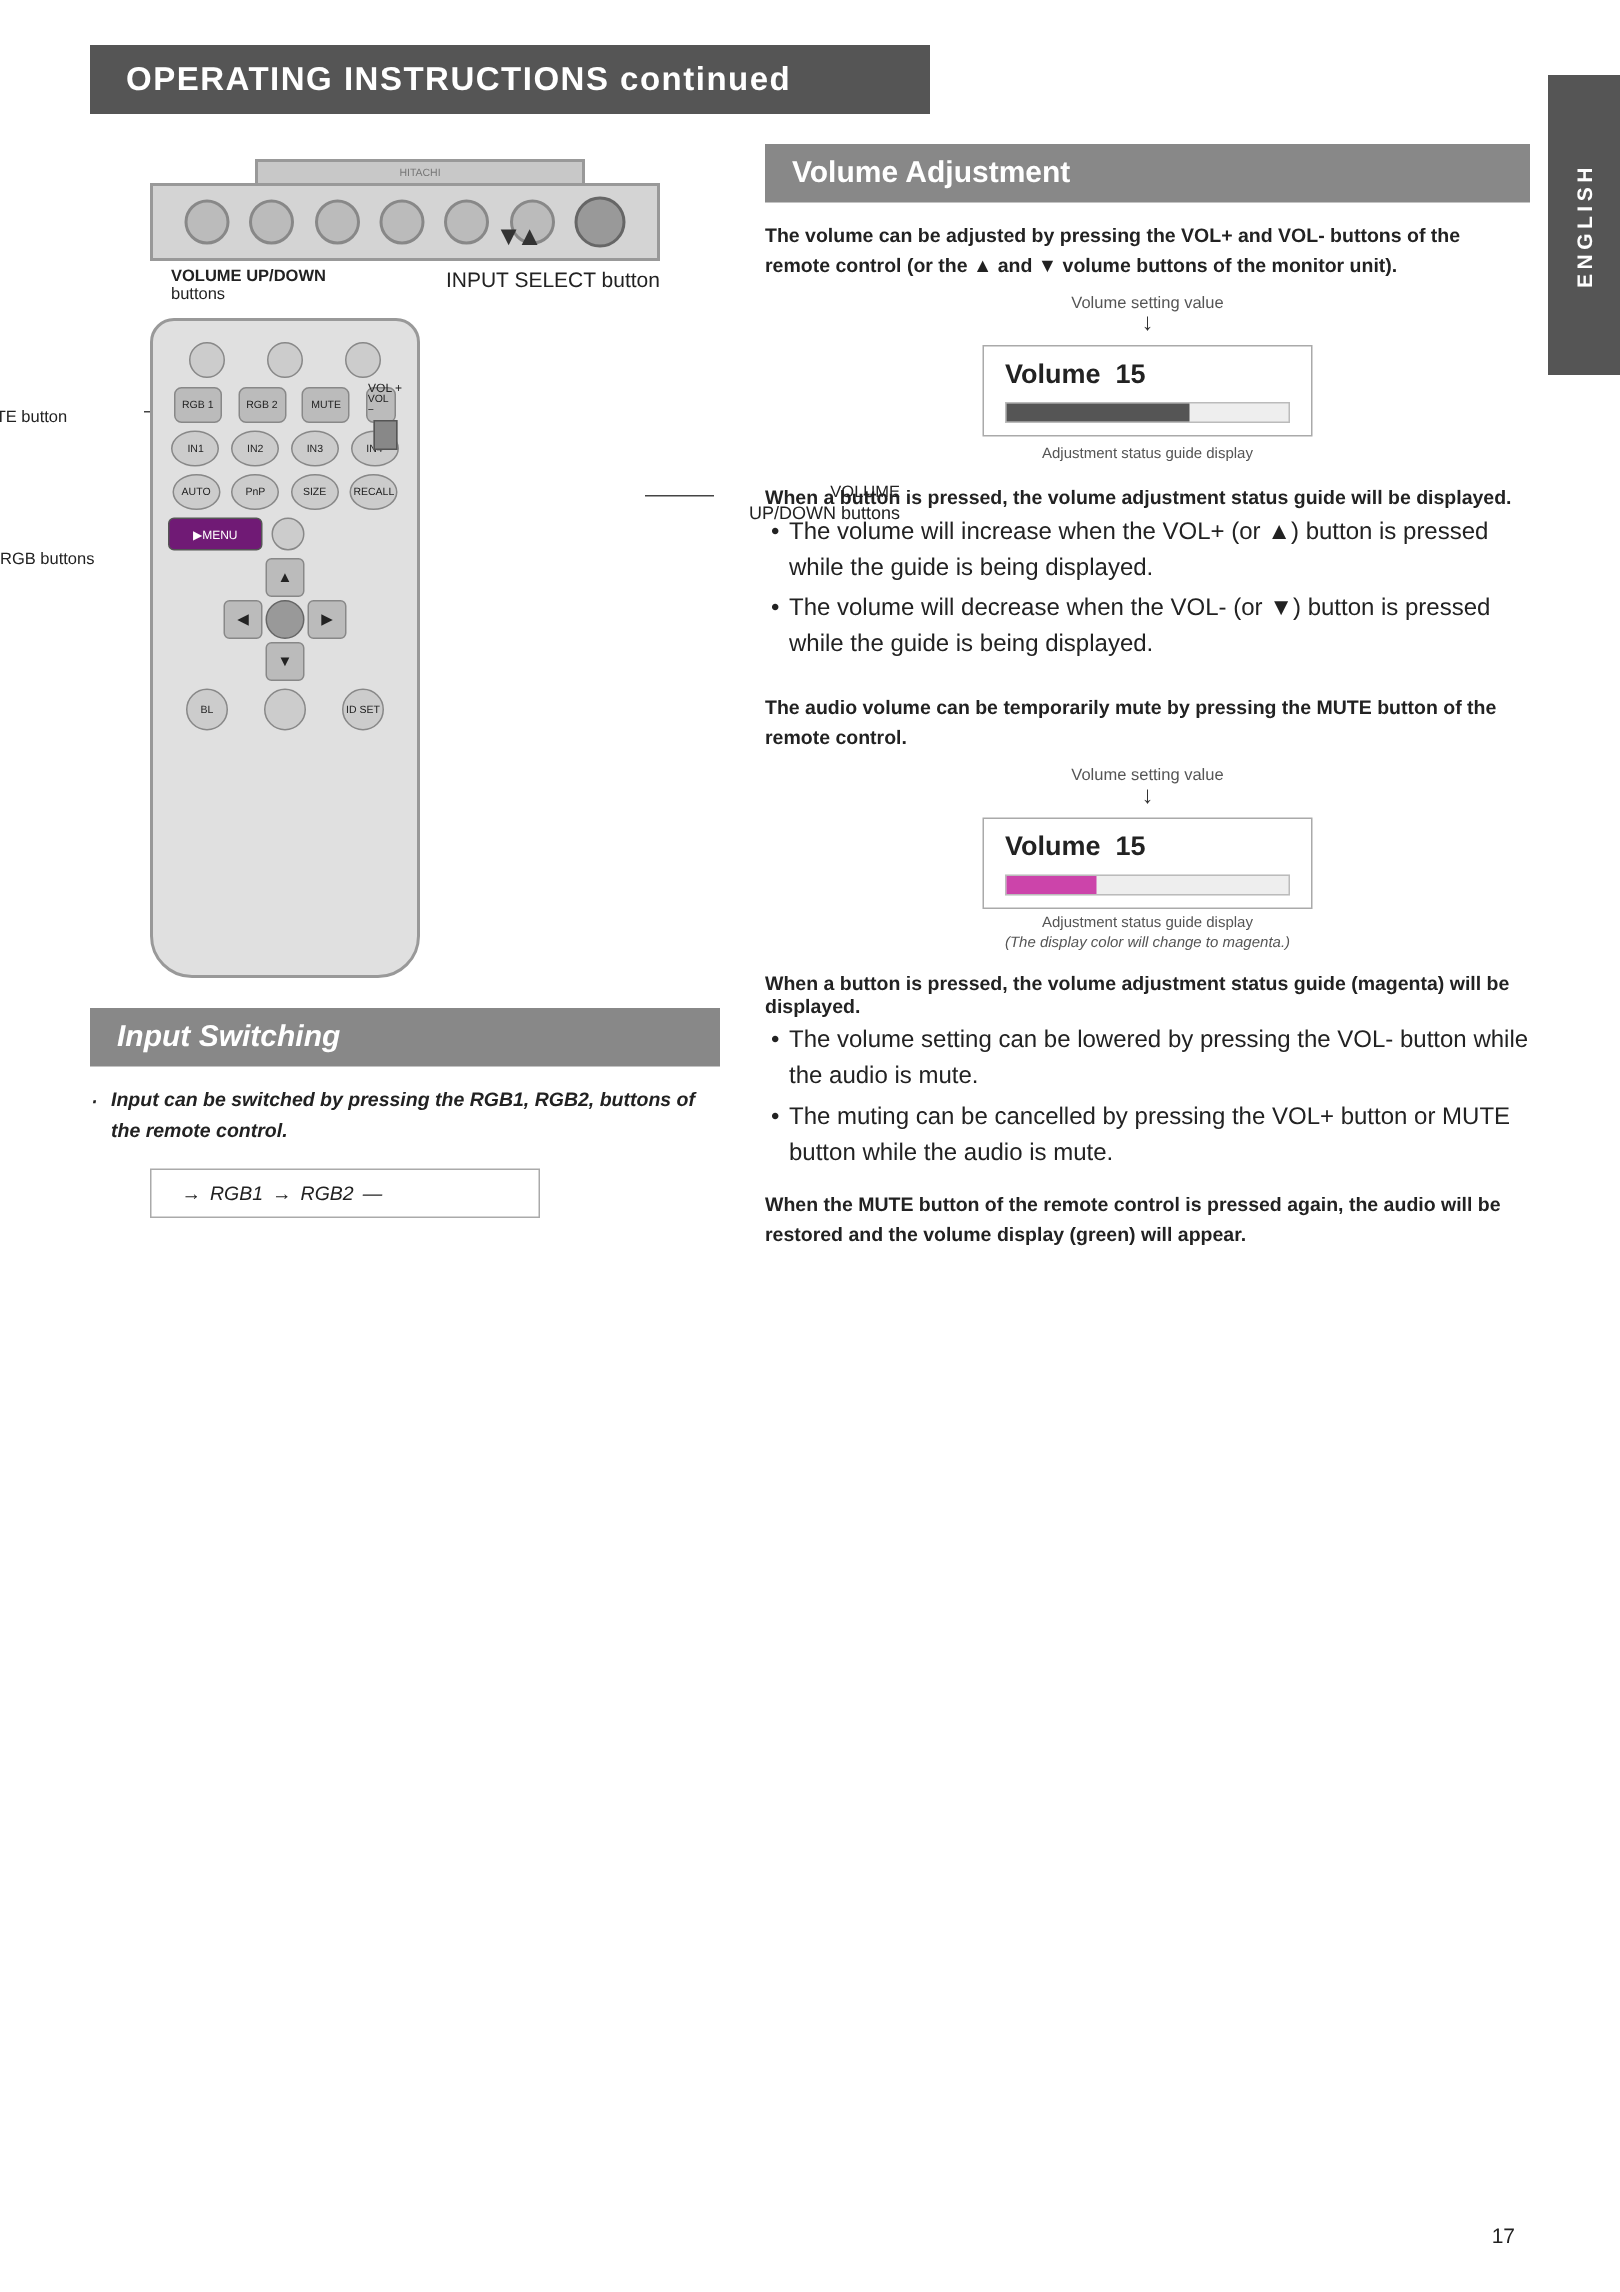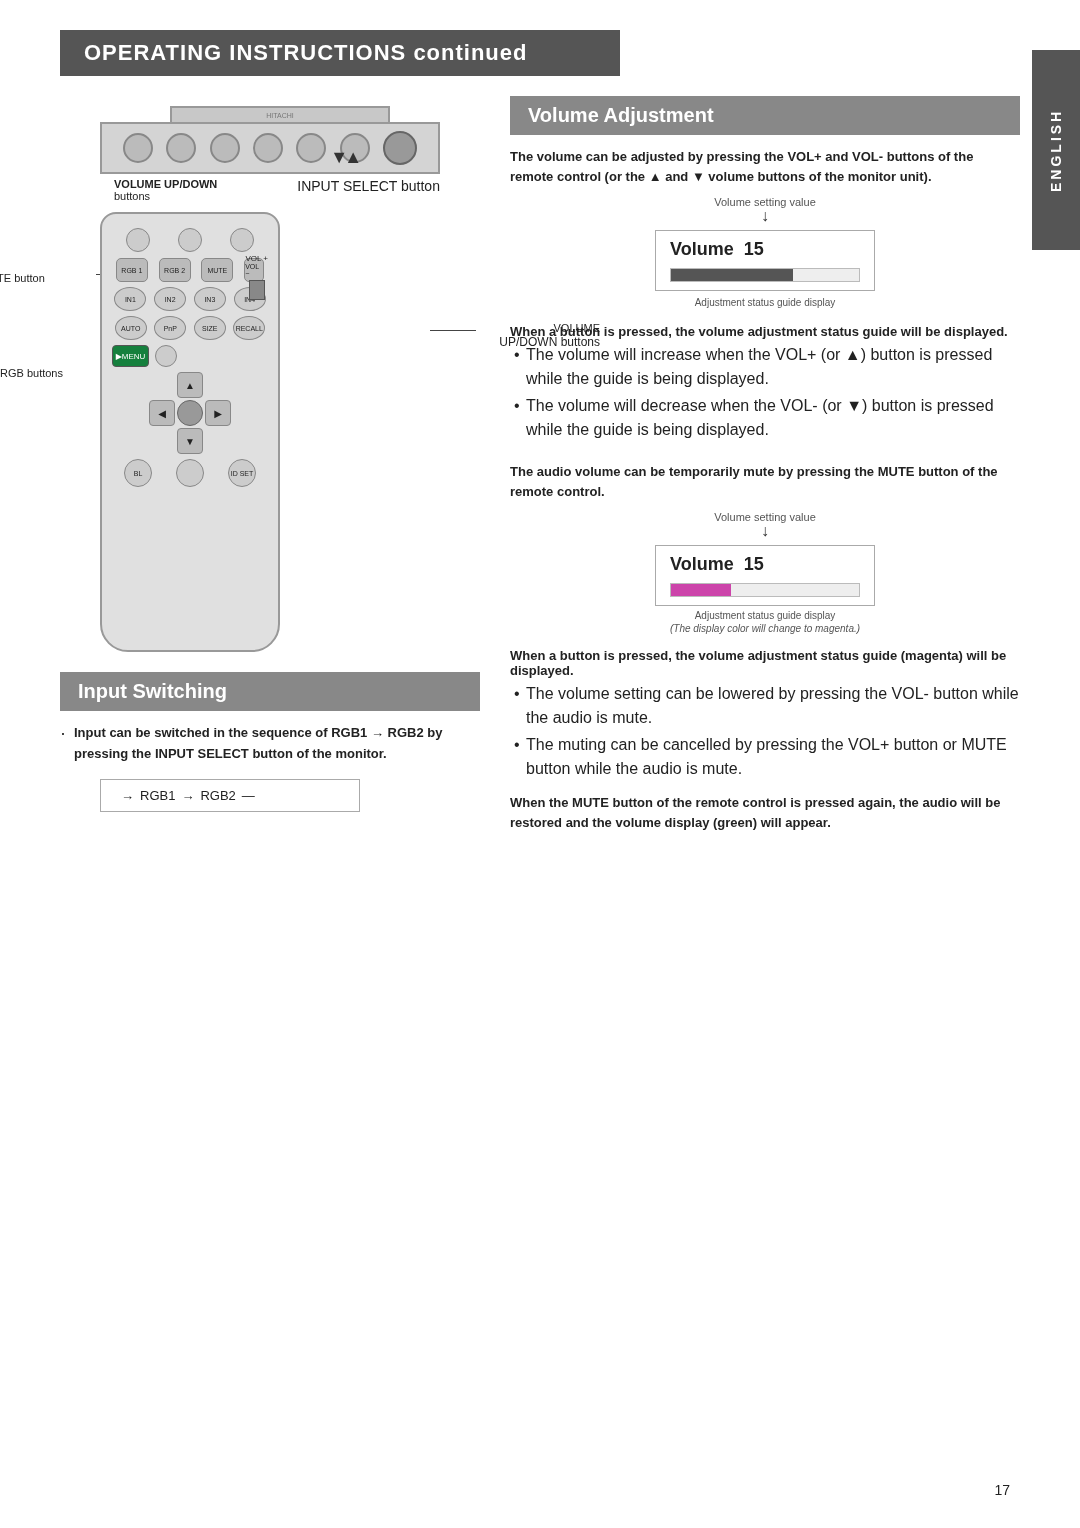--- a/index.html
+++ b/index.html
@@ -121,20 +121,21 @@
 
     .bullet-item::before {
       content: "•";
       position: absolute;
       left: -12px;
     }
 
     
     .input-switching-section {
       margin-top: 20px;
+      font-style: italic;
     }
 
     .dot-bullet {
       font-size: 13px;
       line-height: 1.6;
       margin-bottom: 6px;
       padding-left: 14px;
       position: relative;
     }
 
@@ -248,21 +249,21 @@
           </div>
 
           <div style="display:flex; justify-content:space-around; margin-bottom:5px; gap:2px;">
             <div style="width:32px; height:24px; border-radius:50%; background:#ccc; border:1.5px solid #888; font-size:7px; display:flex; align-items:center; justify-content:center;">AUTO</div>
             <div style="width:32px; height:24px; border-radius:50%; background:#ccc; border:1.5px solid #888; font-size:7px; display:flex; align-items:center; justify-content:center;">PnP</div>
             <div style="width:32px; height:24px; border-radius:50%; background:#ccc; border:1.5px solid #888; font-size:7px; display:flex; align-items:center; justify-content:center;">SIZE</div>
             <div style="width:32px; height:24px; border-radius:50%; background:#ccc; border:1.5px solid #888; font-size:7px; display:flex; align-items:center; justify-content:center;">RECALL</div>
           </div>
 
           <div style="display:flex; justify-content:flex-start; gap:6px; margin-bottom:5px; align-items:center;">
-            <div style="width:37px; height:22px; border-radius:4px; background:#15803d; border:1.5px solid #555; font-size:8px; display:flex; align-items:center; justify-content:center; color:#fff;">▶MENU</div>
+            <div style="width:63px; height:22px; border-radius:4px; background:#701a75; border:1.5px solid #555; font-size:8px; display:flex; align-items:center; justify-content:center; color:#fff;">▶MENU</div>
             <div style="width:22px; height:22px; border-radius:50%; background:#ccc; border:1.5px solid #888;"></div>
           </div>
 
           <div style="display:grid; grid-template-columns: 26px 26px 26px; grid-template-rows: 26px 26px 26px; gap:2px; margin: 4px auto; width: fit-content;">
             <div style="background:transparent; border:none;"></div>
             <div style="background:#bbb; border:1.5px solid #888; border-radius:4px; display:flex; align-items:center; justify-content:center; font-size:10px;">▲</div>
             <div style="background:transparent; border:none;"></div>
             <div style="background:#bbb; border:1.5px solid #888; border-radius:4px; display:flex; align-items:center; justify-content:center; font-size:10px;">◀</div>
             <div style="background:#999; border:1.5px solid #666; border-radius:50%;"></div>
             <div style="background:#bbb; border:1.5px solid #888; border-radius:4px; display:flex; align-items:center; justify-content:center; font-size:10px;">▶</div>
@@ -276,24 +277,24 @@
             <div style="width:28px; height:28px; border-radius:50%; background:#ccc; border:1.5px solid #888;"></div>
             <div style="width:28px; height:28px; border-radius:50%; background:#ccc; border:1.5px solid #888; font-size:7px; display:flex; align-items:center; justify-content:center;">ID SET</div>
           </div>
 
         </div>
       </div>
 
       <div class="input-switching-section section-gap">
         <div class="section-header">Input Switching</div>
 
-
         <div class="dot-bullet">
-          <span style="font-weight:bold;">Input can be switched in the sequence of RGB1 → RGB2 by pressing the INPUT SELECT button of the monitor.</span>
-        </div>
+          <span style="font-weight:bold;">Input can be switched by pressing the RGB1, RGB2, buttons of the remote control.</span>
+        </div>
+
 
         <div style="border:1.5px solid #aaa; padding:8px 20px; width:260px; display:flex; align-items:center; gap:6px; margin:14px 0 14px 40px;">
           <span style="font-size:13px;">→</span>
           <span style="font-size:13px;">RGB1</span>
           <span style="font-size:13px;">→</span>
           <span style="font-size:13px;">RGB2</span>
           <span style="font-size:13px;">—</span>
         </div>
       </div>
 

